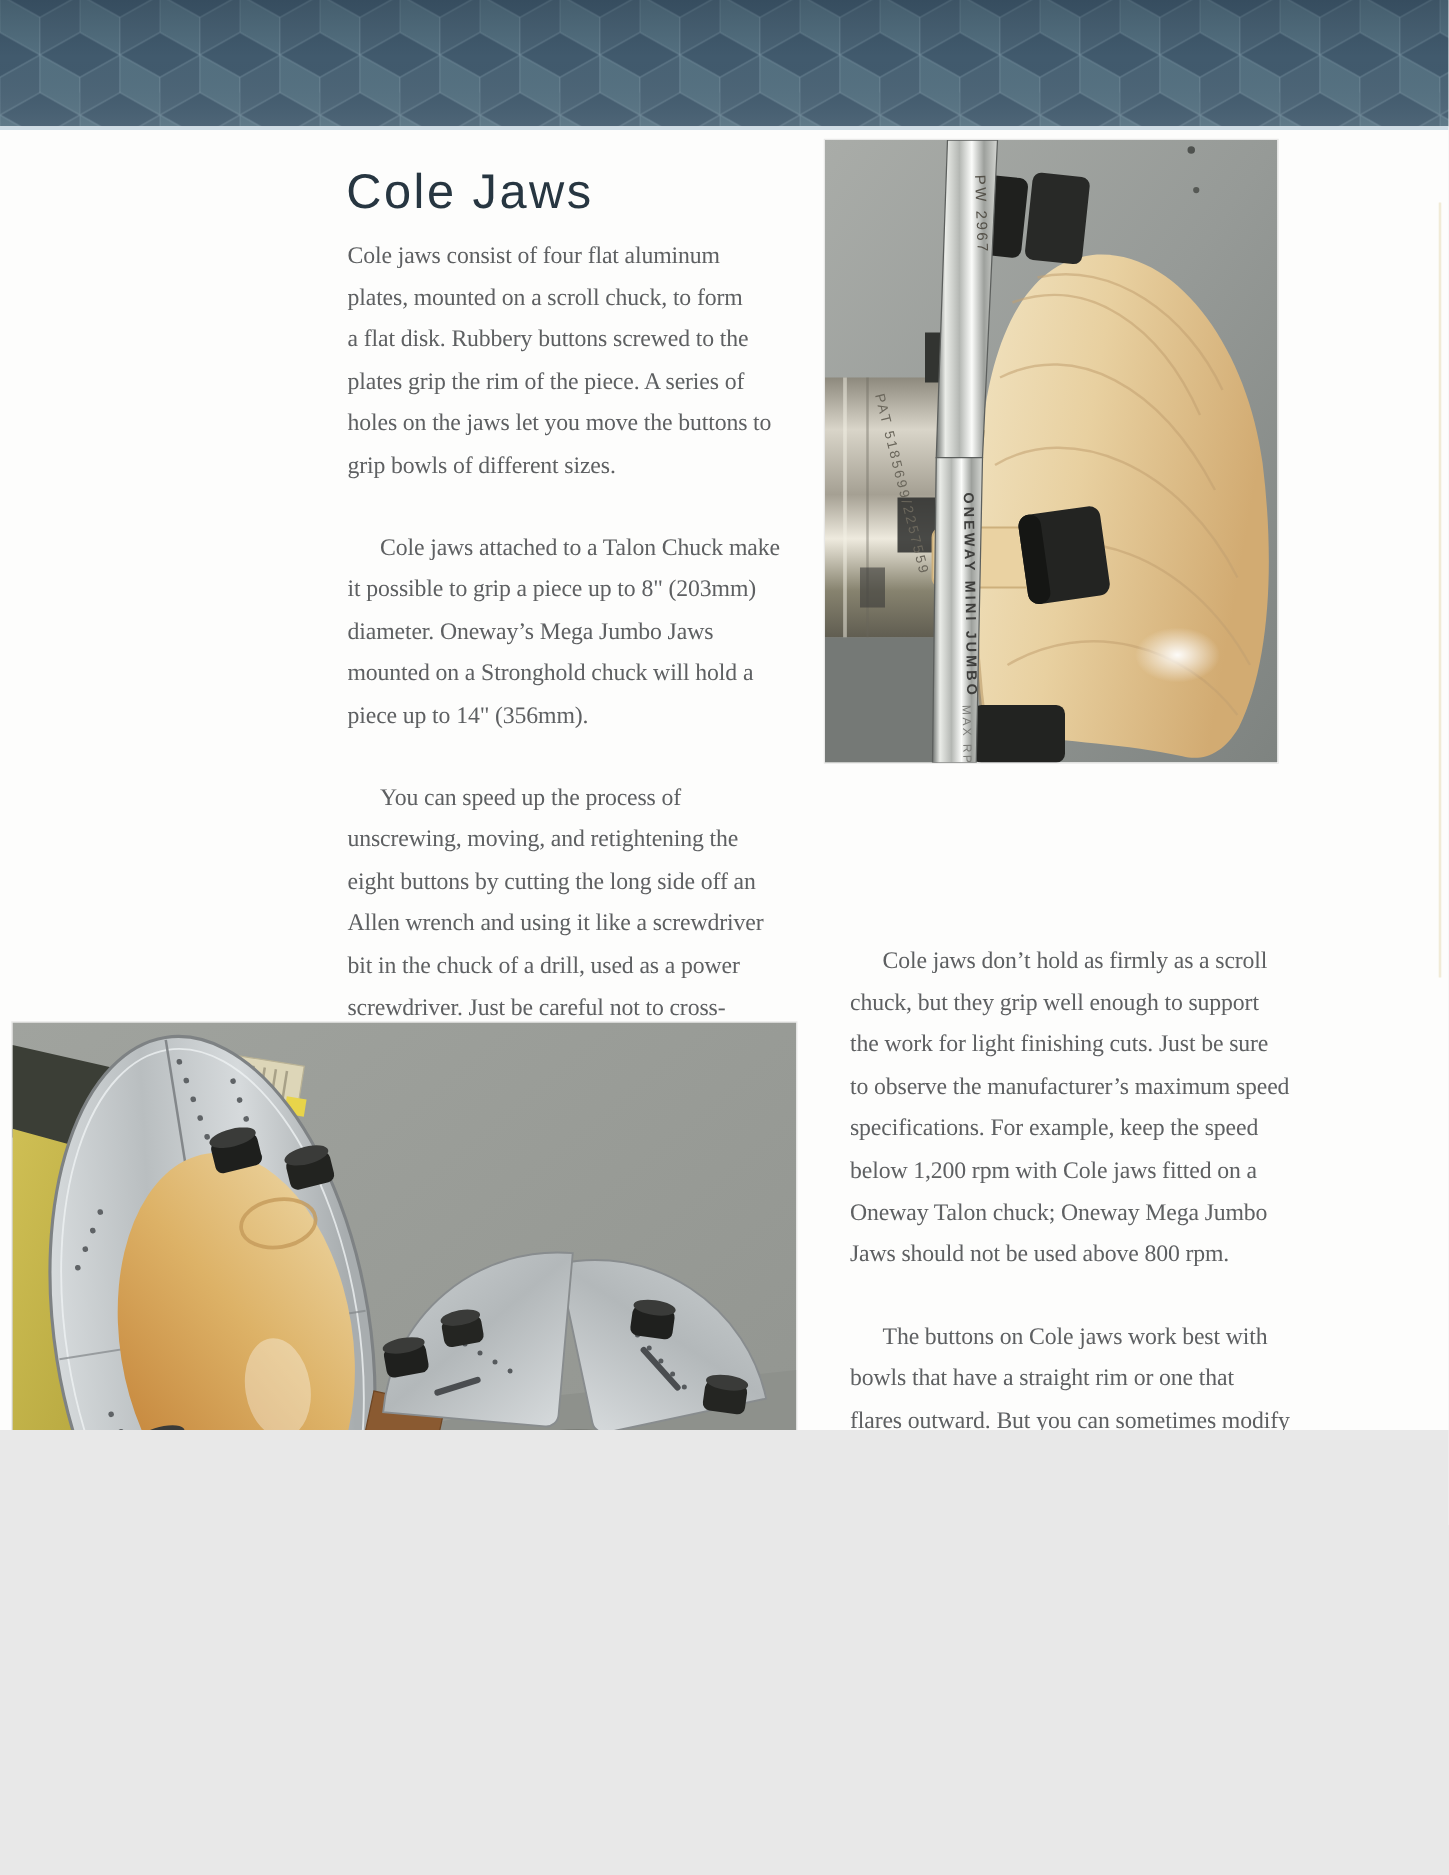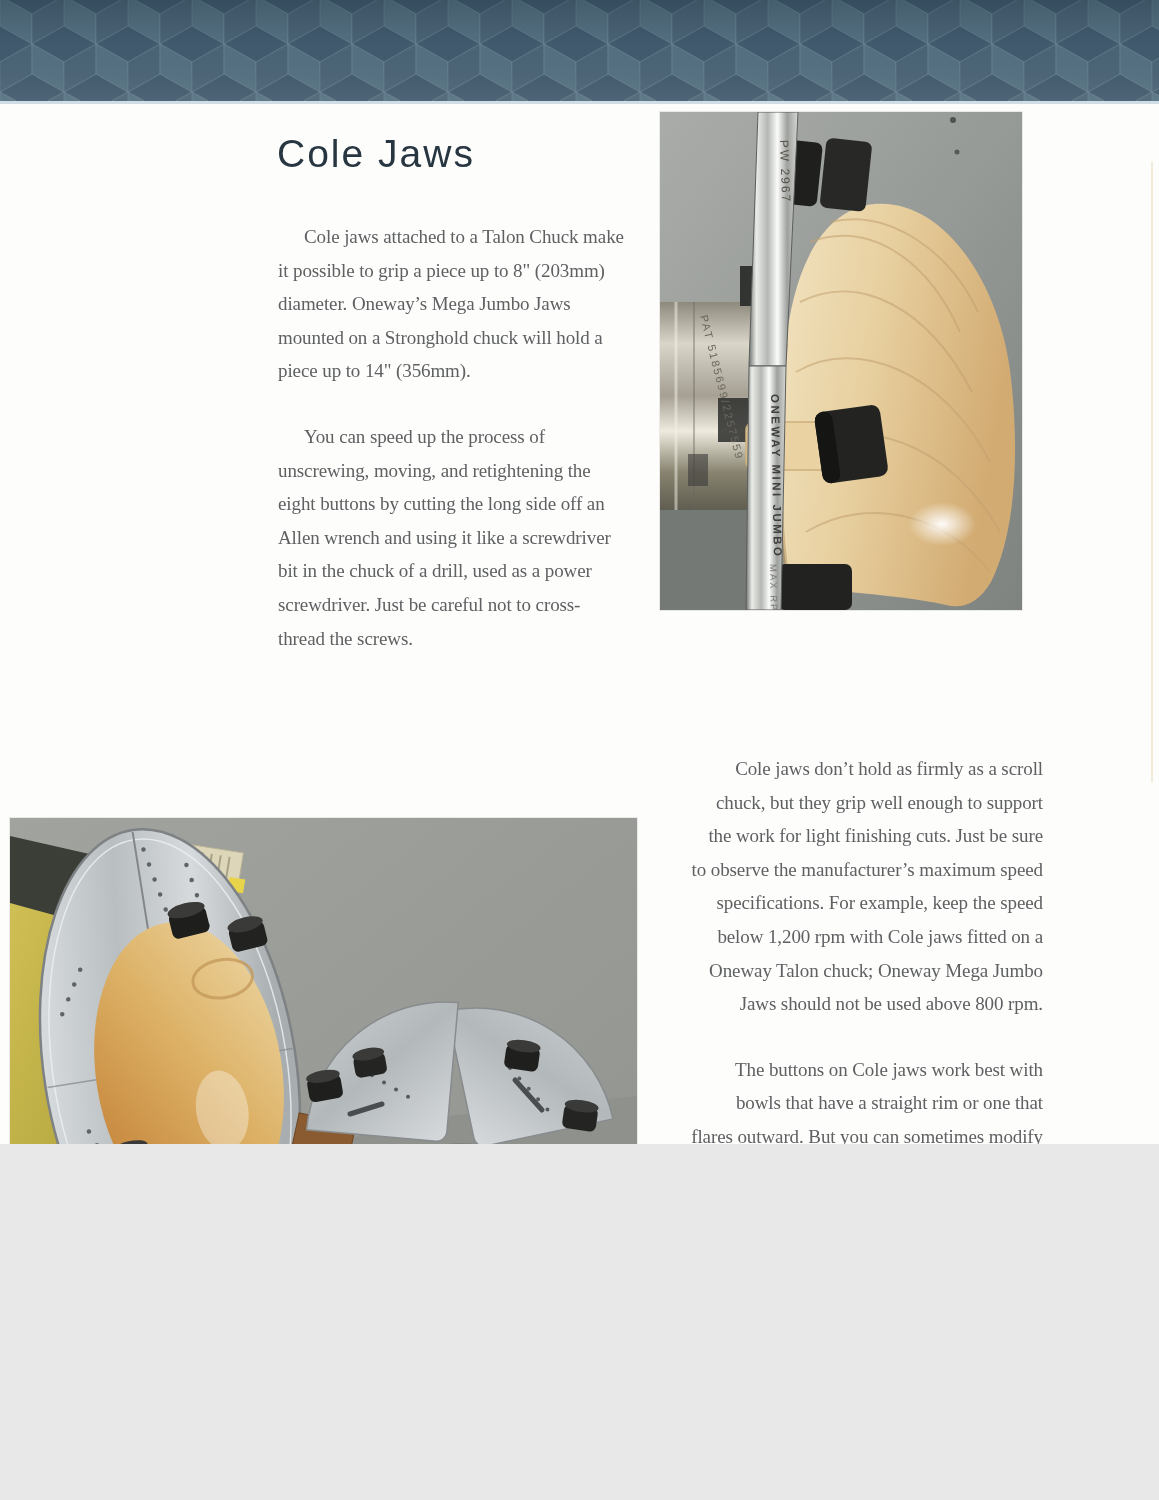--- a/index.html
+++ b/index.html
@@ -9,21 +9,21 @@
   .band{position:absolute;left:0;top:0;width:1159px;height:104px;}
   
   .title{position:absolute;left:277px;top:132px;margin:0;
          font-family:"Liberation Sans","DejaVu Sans",sans-serif;
          font-size:39px;font-weight:400;letter-spacing:2px;color:#273641;}
   
   .col{position:absolute;color:#5e6062;font-size:19px;line-height:33.6px;letter-spacing:-0.1px;}
   .col p{margin:0;white-space:pre;}
   .col p.ind{text-indent:26px;margin-top:32px;}
   .col-left{left:278px;top:188px;width:382px;}
-  .col-right{left:663px;top:720px;width:380px;text-align:right;}
+  .col-right{left:680px;top:720px;width:380px;}
   
   figure{margin:0;padding:0;position:absolute;}
   .photo{display:block;box-shadow:0 0 0 1px rgba(0,0,0,0.08);}
   .fig1{left:660px;top:112px;}
   .fig2{left:10px;top:818px;}
   
   .footer{position:absolute;left:35px;top:1430px;display:flex;align-items:center;
           font-family:"Liberation Sans","DejaVu Sans",sans-serif;}
   .pagenum{font-size:37px;color:#9097a0;letter-spacing:1px;}
   .booktitle{margin-left:44px;font-size:16.5px;letter-spacing:4px;color:#4d5a66;padding-top:6px;}
@@ -67,20 +67,26 @@
       </linearGradient>
     </defs>
     <rect width="1159" height="101" fill="url(#cubes)"></rect>
     <rect width="1159" height="101" fill="url(#bandshade)"></rect>
     <rect y="101" width="1159" height="3" fill="#cfdde6"></rect>
   </svg>
 
   <h1 class="title">Cole Jaws</h1>
 
   <div class="col col-left">
+    <p>Cole jaws consist of four flat aluminum
+plates, mounted on a scroll chuck, to form
+a flat disk. Rubbery buttons screwed to the
+plates grip the rim of the piece. A series of
+holes on the jaws let you move the buttons to
+grip bowls of different sizes.</p>
     <p class="ind">Cole jaws attached to a Talon Chuck make
 it possible to grip a piece up to 8" (203mm)
 diameter. Oneway’s Mega Jumbo Jaws
 mounted on a Stronghold chuck will hold a
 piece up to 14" (356mm).</p>
     <p class="ind">You can speed up the process of
 unscrewing, moving, and retightening the
 eight buttons by cutting the long side off an
 Allen wrench and using it like a screwdriver
 bit in the chuck of a drill, used as a power

